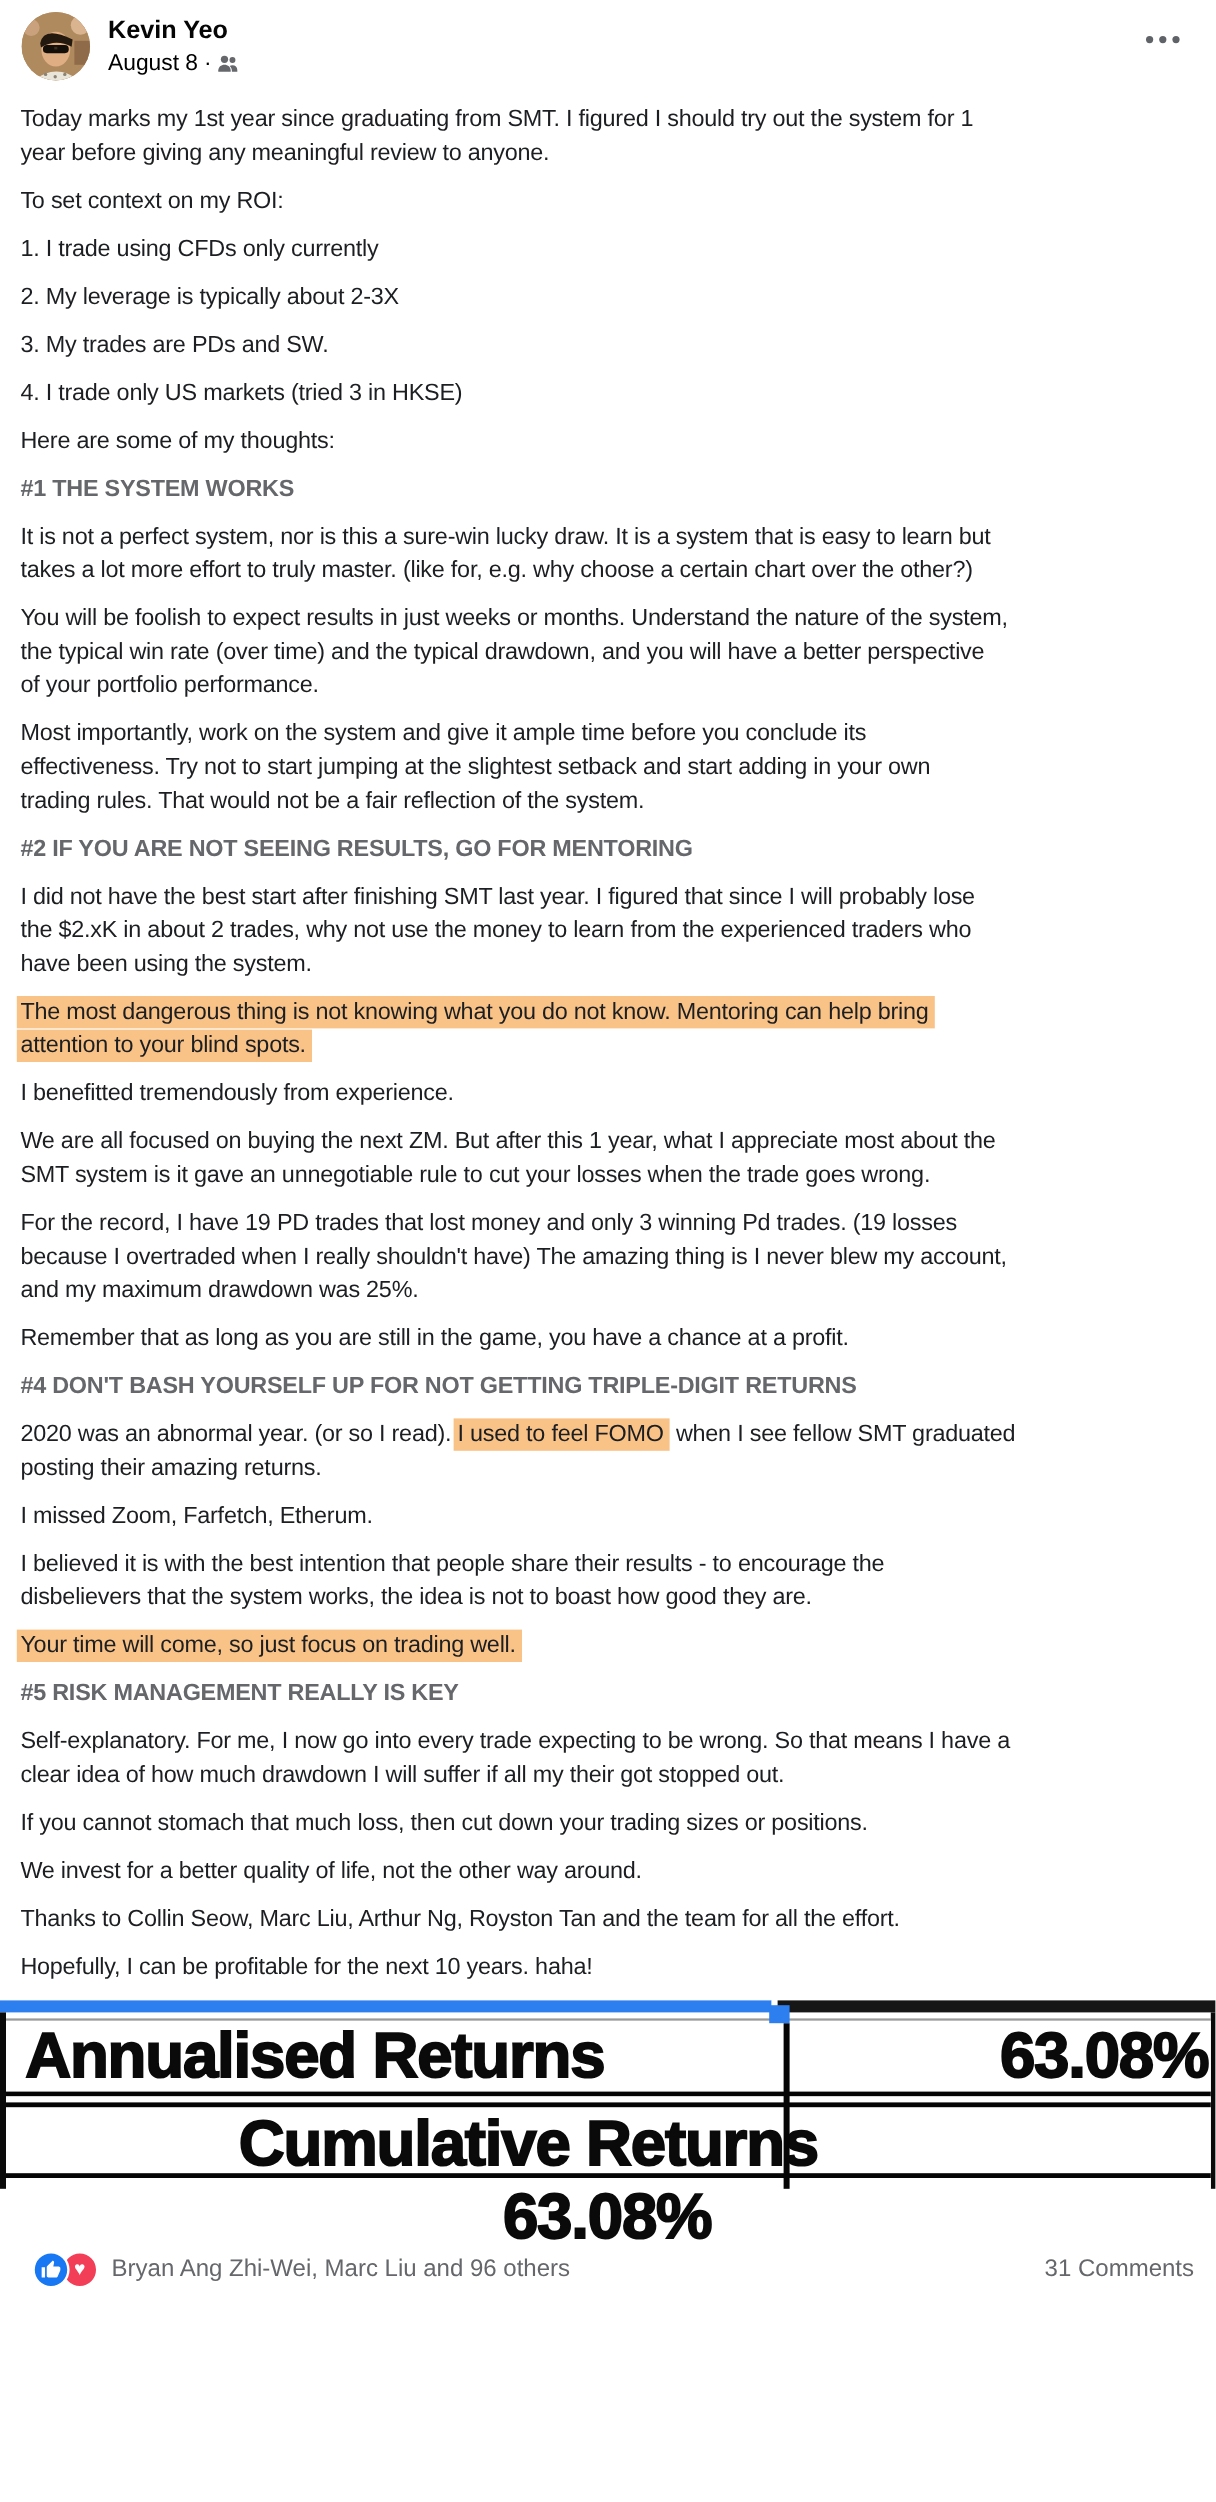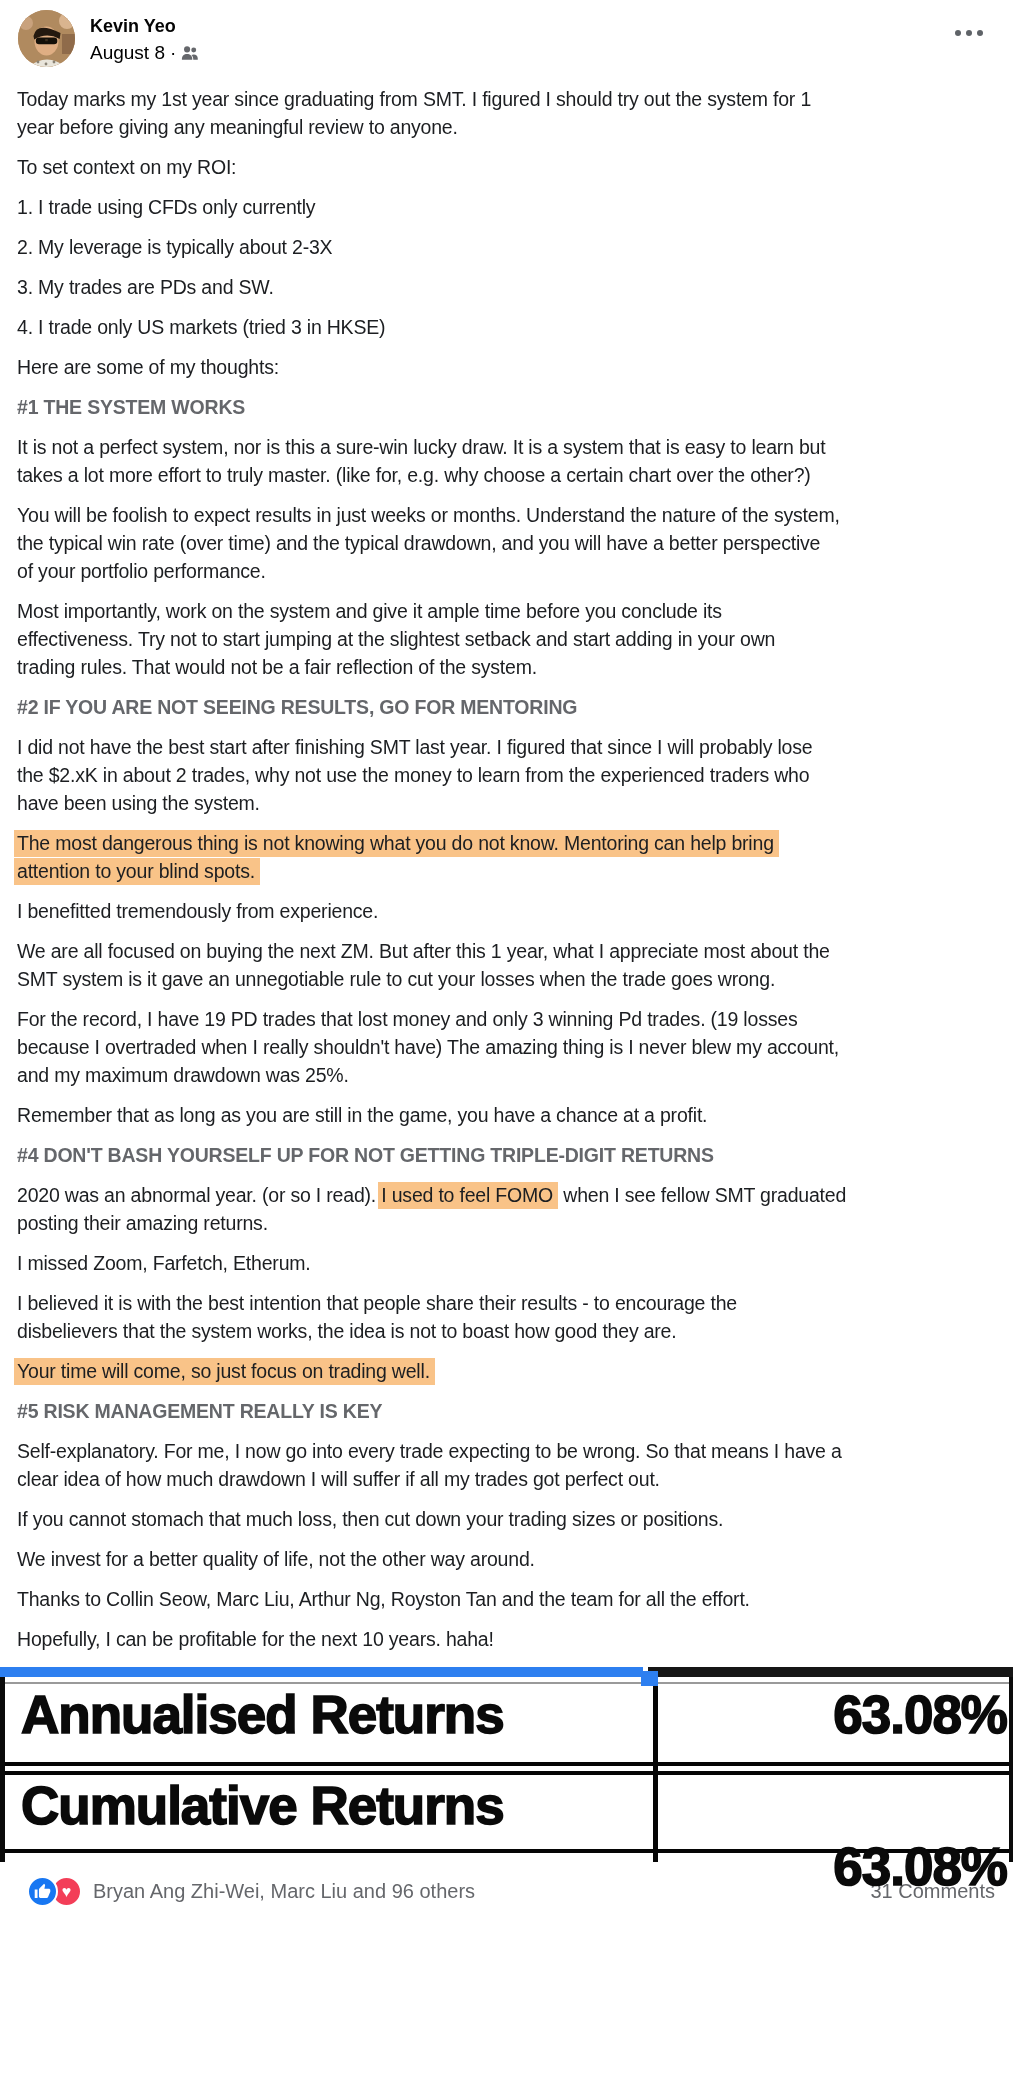--- a/index.html
+++ b/index.html
@@ -7,21 +7,21 @@
   body {
     width:1013px; height:2085px; background:#ffffff; overflow:hidden;
     font-family:"Liberation Sans", sans-serif; color:#1c1e21;
   }
   .page { width:1013px; height:2085px; position:relative; background:#fff; }
 
   
   .header { display:flex; align-items:flex-start; padding:10px 16px 6px 18px; position:relative; }
   .avatar { width:57px; height:57px; border-radius:50%; overflow:hidden; flex:0 0 57px; background:#b9936c; }
   .head-meta { margin-left:15px; padding-top:3px; }
-  .author { font-size:18px; font-weight:bold; color:#050505; line-height:26px; }
+  .author { font-size:21px; font-weight:bold; color:#050505; line-height:26px; }
   .timestamp { font-size:19px; color:#000000; line-height:24px; display:flex; align-items:center; gap:5px; margin-top:2px; }
   .menu { position:absolute; right:26px; top:26px; display:flex; gap:5px; cursor:pointer; padding:4px; }
   .menu span { width:6px; height:6px; border-radius:50%; background:#5f6368; display:block; }
 
   
   .body { padding:12px 16px 0 17px; }
   .post-paragraph {
     font-size:19.5px; line-height:28px; letter-spacing:-0.2px;
     color:#1c1e21; margin:0 0 12px 0; white-space:pre-line;
   }
@@ -37,21 +37,21 @@
 
   
   .table-image { margin-top:14px; width:1013px; height:196px; position:relative; background:#fff; }
   .strip-row { height:10px; display:flex; }
   .strip-blue { width:643px; background:#2d7ff0; }
   .strip-gap { width:5px; background:#fff; }
   .strip-black { flex:1; background:#161616; }
   .blue-handle { position:absolute; left:641px; top:4px; width:17px; height:15px; background:#2d7ff0; z-index:3; }
   .sheet { position:relative; margin-top:0; border-left:5px solid #0a0a0a; border-right:4px solid #0a0a0a; }
   .gray-line { height:7px; border-bottom:2px solid #9a9a9a; }
-  .t-row { display:flex; height:82px; background:#fff; }
+  .t-row { display:flex; height:63px; align-items:center; background:#fff; }
   .t-row.first { border-bottom:4px solid #050505; }
   .t-spacer { height:5px; background:#fff; }
   .t-row.second { border-top:4px solid #050505; border-bottom:4px solid #050505;flex-direction:column; }
   .t-label {
     width:648px; padding-left:16px;
     font-size:53px; font-weight:bold; letter-spacing:-1px; color:#0a0a0a;
     -webkit-text-stroke:1.6px #0a0a0a; white-space:nowrap;
   }
   .t-value {
     flex:1; text-align:right; padding-right:2px;
@@ -150,21 +150,21 @@
       <div class="post-paragraph">Remember that as long as you are still in the game, you have a chance at a profit.</div>
       <div class="post-heading">#4 DON'T BASH YOURSELF UP FOR NOT GETTING TRIPLE-DIGIT RETURNS</div>
       <div class="post-paragraph"><span>2020 was an abnormal year. (or so I read). </span><span class="hl">I used to feel FOMO</span><span> when I see fellow SMT graduated
 posting their amazing returns.</span></div>
       <div class="post-paragraph">I missed Zoom, Farfetch, Etherum.</div>
       <div class="post-paragraph">I believed it is with the best intention that people share their results - to encourage the
 disbelievers that the system works, the idea is not to boast how good they are.</div>
       <div class="post-paragraph"><span class="hl">Your time will come, so just focus on trading well.</span></div>
       <div class="post-heading">#5 RISK MANAGEMENT REALLY IS KEY</div>
       <div class="post-paragraph">Self-explanatory. For me, I now go into every trade expecting to be wrong. So that means I have a
-clear idea of how much drawdown I will suffer if all my trades got perfect out.</div>
+clear idea of how much drawdown I will suffer if all my their got stopped out.</div>
       <div class="post-paragraph">If you cannot stomach that much loss, then cut down your trading sizes or positions.</div>
       <div class="post-paragraph">We invest for a better quality of life, not the other way around.</div>
       <div class="post-paragraph">Thanks to Collin Seow, Marc Liu, Arthur Ng, Royston Tan and the team for all the effort.</div>
       <div class="post-paragraph">Hopefully, I can be profitable for the next 10 years. haha!</div>
     </div>
 
   <div class="table-image">
     <div class="strip-row">
       <div class="strip-blue"></div>
       <div class="strip-gap"></div>

